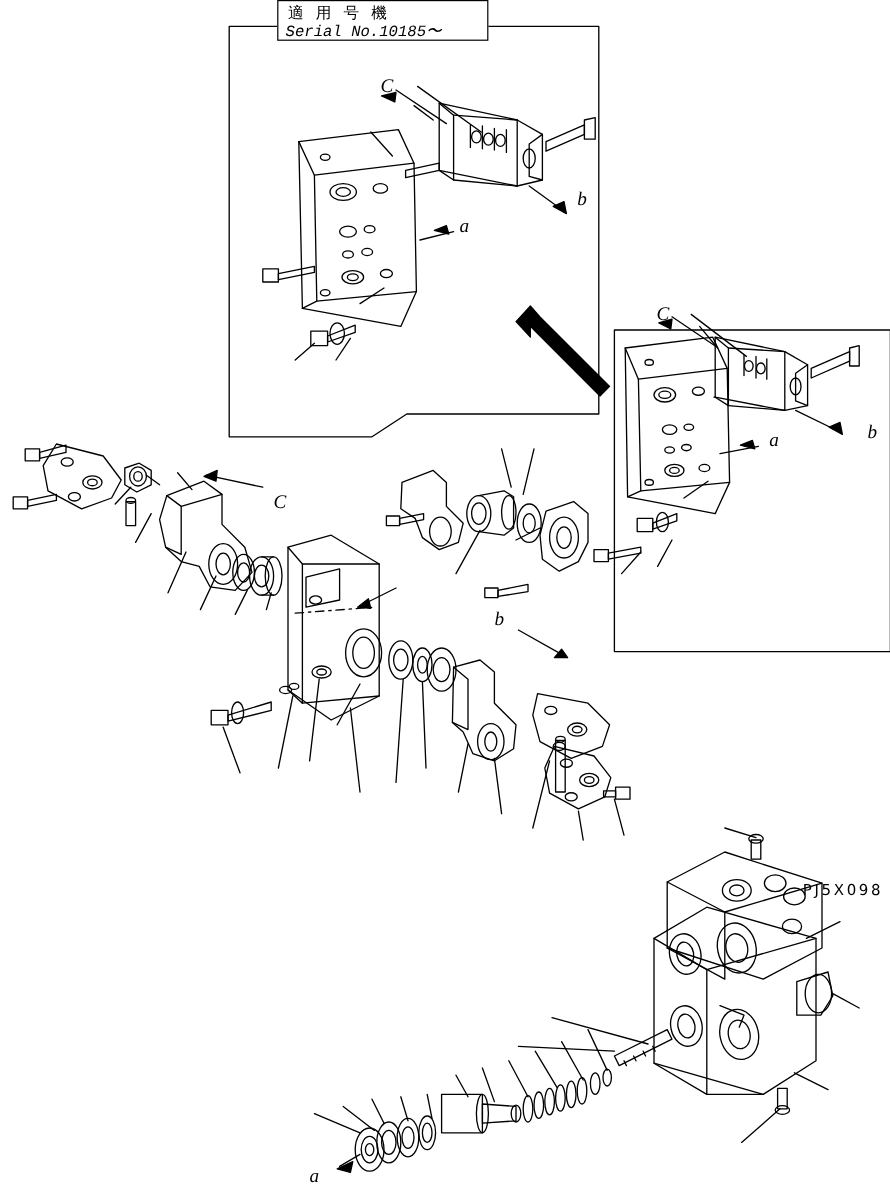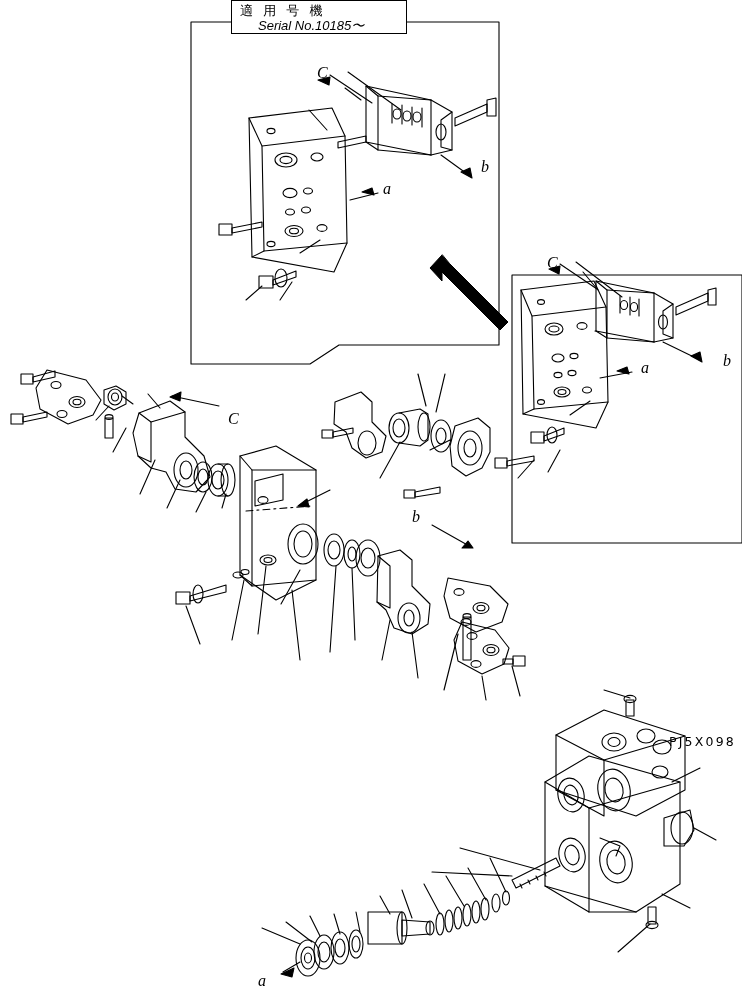--- a/index.html
+++ b/index.html
@@ -1,21 +1,21 @@
 <!DOCTYPE html>
 <html><head>
 <meta charset="utf-8">
 <style>
   html,body{margin:0;padding:0;background:#fff;}
   body{width:742px;height:1000px;position:relative;font-family:"Liberation Sans",sans-serif;color:#000;overflow:hidden;}
   #sheet{position:absolute;left:0;top:0;width:742px;height:752px;}
   svg{display:block;}
   .hdr-box{position:absolute;left:231px;top:0px;width:176px;height:34px;border:1.6px solid #000;background:#fff;box-sizing:border-box;}
   .hdr-line1{position:absolute;left:8px;top:1px;font-size:13px;letter-spacing:3px;font-family:"DejaVu Sans",sans-serif;}
-  .hdr-line2{position:absolute;left:6px;top:16px;font-size:13px;font-family:Liberation Sans, sans-serif;font-style:italic;margin-left:20px;}
+  .hdr-line2{position:absolute;left:6px;top:16px;font-size:13px;font-family:Liberation Mono, monospace;font-style:italic;}
   .code{position:absolute;right:6px;bottom:3px;font-size:12.5px;letter-spacing:2.2px;font-family:"DejaVu Sans",sans-serif;margin-top:14px;}
   .cal{position:absolute;font-size:16px;font-family:"Liberation Serif",serif;font-style:italic;}
 </style>
 </head>
 <body>
 
 <div id="sheet">
 
   <svg width="742" height="1000" viewBox="0 0 742 1000">
     <g fill="none" stroke="#000" stroke-width="1.1" stroke-linejoin="round" stroke-linecap="round">

